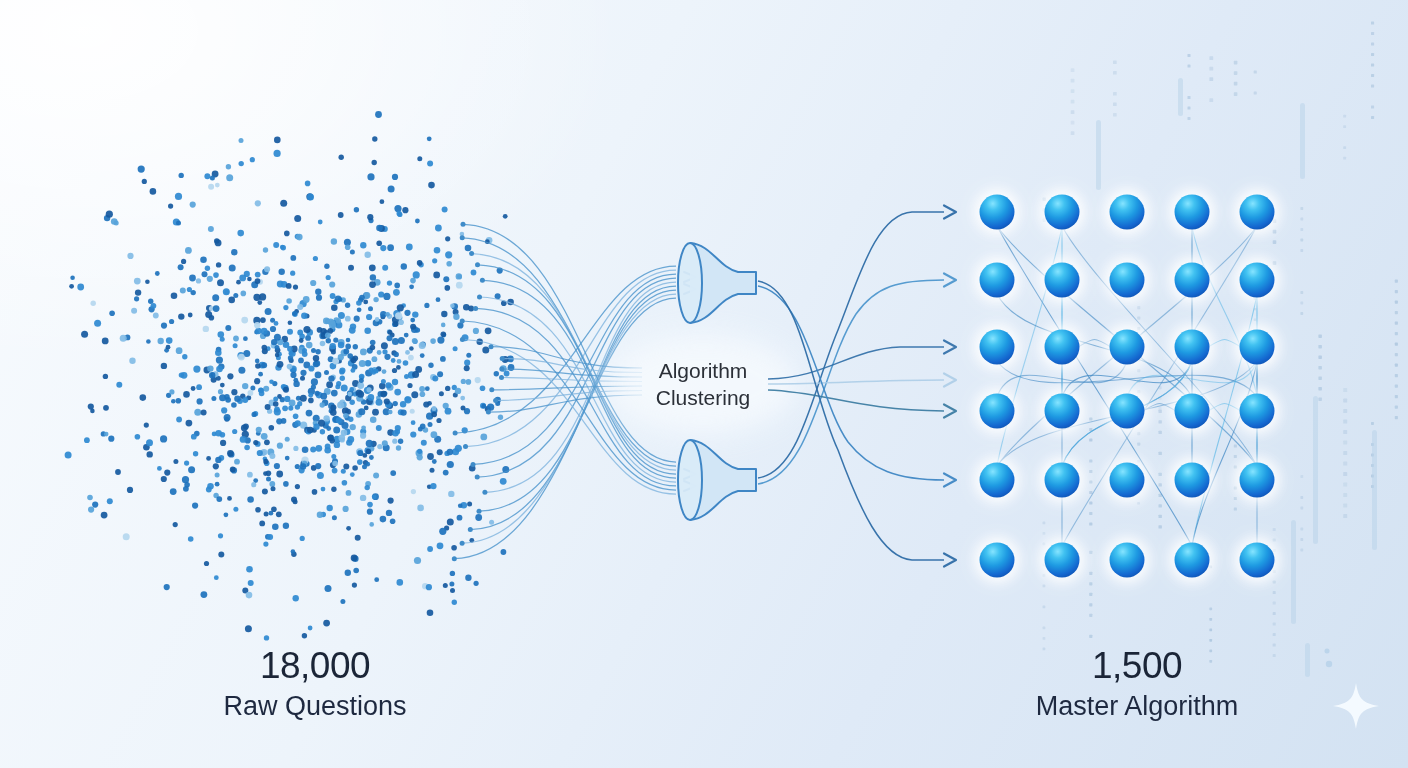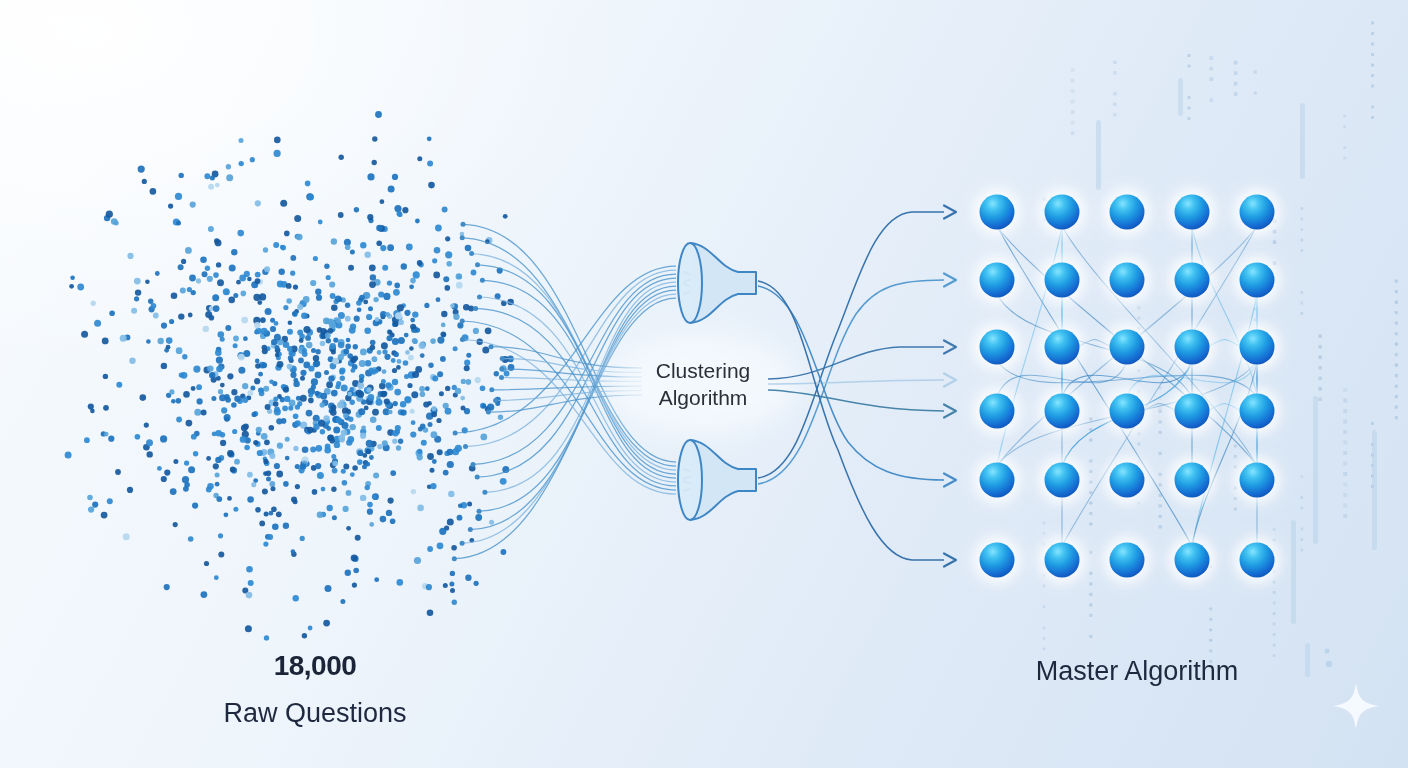--- a/index.html
+++ b/index.html
@@ -5,22 +5,22 @@
   html,body{margin:0;padding:0;background:#c9d9ec;}
   .stage{
     position:relative;width:1408px;height:768px;overflow:hidden;
     font-family:"Liberation Sans", sans-serif;
     background:
       radial-gradient(900px 560px at 6% 4%, rgba(255,255,255,.95) 0%, rgba(255,255,255,0) 60%),
       linear-gradient(118deg,#f8fbfe 0%,#edf4fb 38%,#dfeaf7 68%,#d3e2f2 100%);
   }
   .stage svg{position:absolute;left:0;top:0;}
   .stat{position:absolute;width:340px;text-align:center;color:#1b2537;}
-  .stat-value{font-size:28px;font-weight:700;letter-spacing:-0.5px;line-height:42px;}
-  .stat-caption{font-size:27px;font-weight:400;line-height:32px;margin-top:10px;color:#1e2940;}
+  .stat-value{font-size:37px;font-weight:400;letter-spacing:-0.5px;line-height:42px;}
+  .stat-caption{font-size:27px;font-weight:400;line-height:32px;margin-top:3px;color:#1e2940;}
   .stat-left{left:145px;top:645px;}
   .stat-right{left:967px;top:645px;}
   .process-label{
     position:absolute;left:593px;top:357px;width:220px;text-align:center;
     font-size:21px;line-height:27px;color:#2b3038;font-weight:400;
   }
 </style>
 </head>
 <body>
 
@@ -1401,26 +1401,27 @@
         <circle cx="1127" cy="560" r="17.5" fill="url(#sphereGrad)"></circle>
         <circle cx="1192" cy="560" r="17.5" fill="url(#sphereGrad)"></circle>
         <circle cx="1257" cy="560" r="17.5" fill="url(#sphereGrad)"></circle>
       </g>
       <g>
         <path d="M1356,683 C1358.5,699 1363,703.5 1379,706 C1363,708.5 1358.5,713 1356,729 C1353.5,713 1349,708.5 1333,706 C1349,703.5 1353.5,699 1356,683 Z" fill="#f6fbff" opacity="0.95"></path>
       </g>
     </svg>
 
   <div class="process-label">
+    <div>Algorithm</div>
     <div>Clustering</div>
-    <div>Algorithm</div>
   </div>
 
   <div class="stat stat-left">
     <div class="stat-value">18,000</div>
     <div class="stat-caption">Raw Questions</div>
   </div>
 
   <div class="stat stat-right">
+    <div class="stat-value">1,500</div>
     <div class="stat-caption">Master Algorithm</div>
   </div>
 
 </div>
 
 </body></html>

